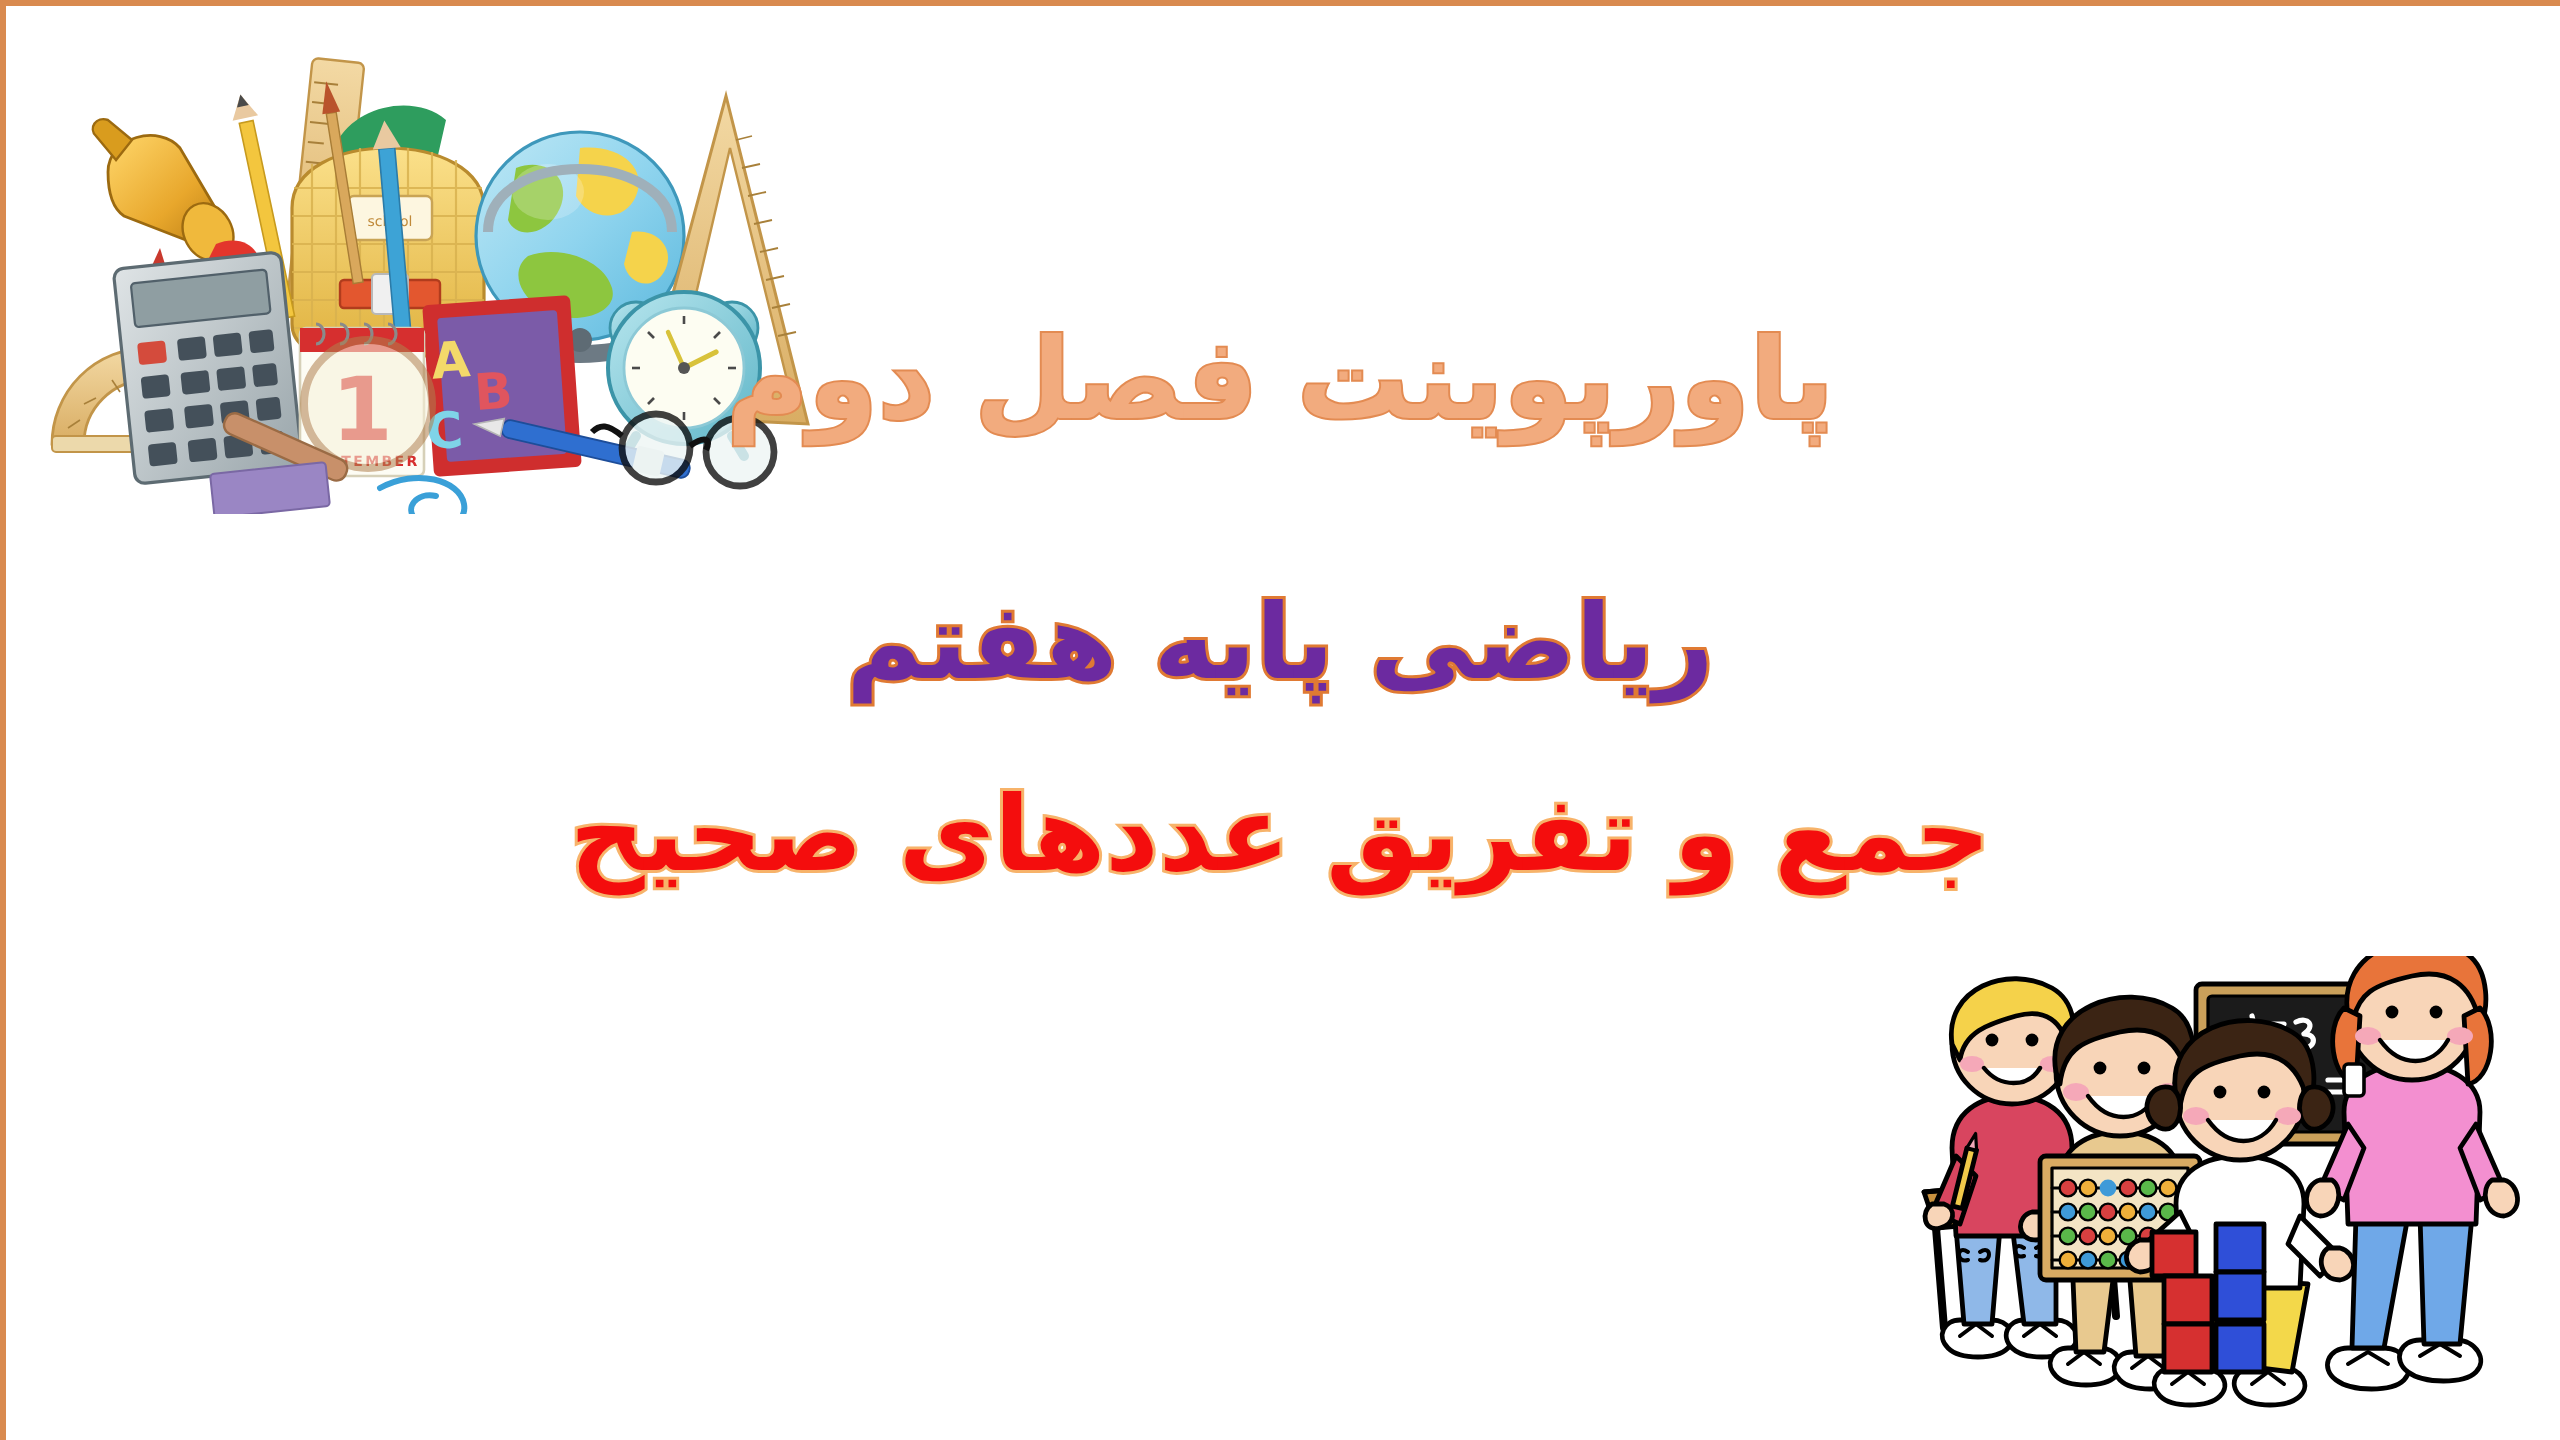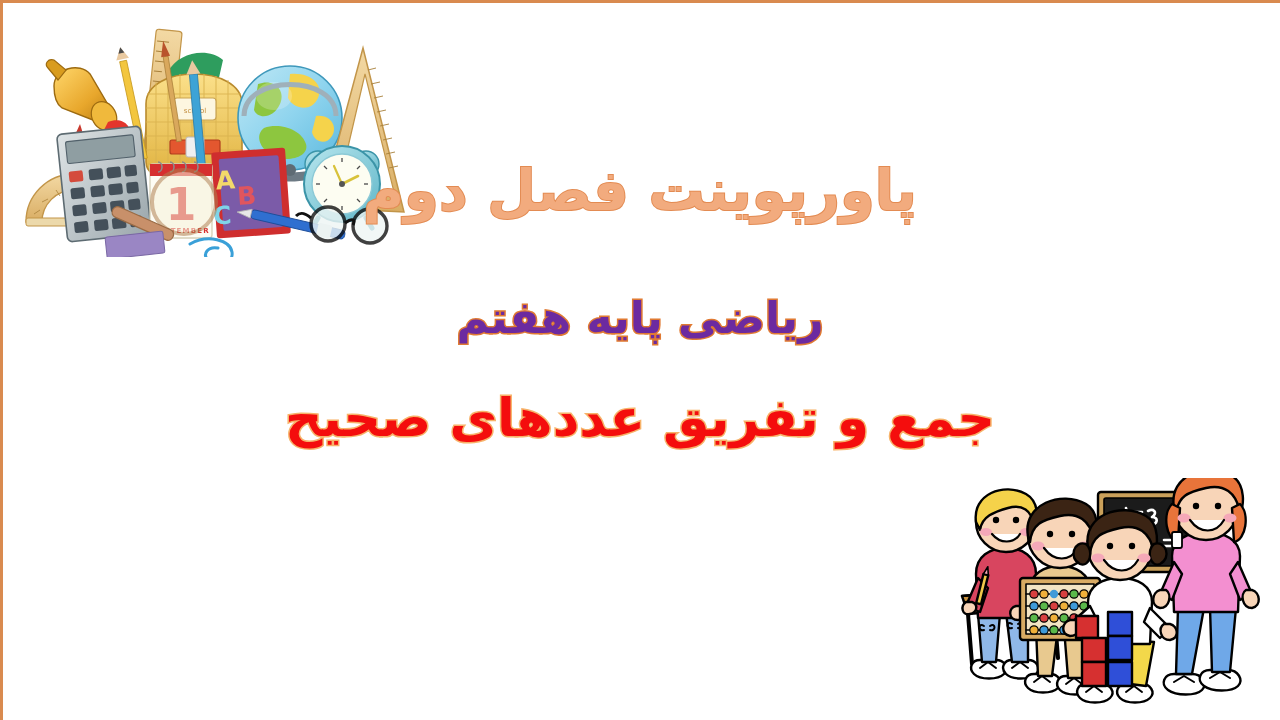--- a/index.html
+++ b/index.html
@@ -51,21 +51,21 @@
   .line-1 {
     top: 163px;
     font-size: 56px;
     color: #f2ab7e;
     -webkit-text-stroke: 2px #e38b52;
     paint-order: stroke fill;
     letter-spacing: 0px;
   }
   .line-2 {
     top: 296px;
-    font-size: 44px;
+    font-size: 52px;
     color: #6c2aa0;
     -webkit-text-stroke: 3px #e07a33;
     paint-order: stroke fill;
   }
   .line-3 {
     top: 392px;
     font-size: 52px;
     color: #f40d0d;
     -webkit-text-stroke: 3px #f7b36a;
     paint-order: stroke fill;

